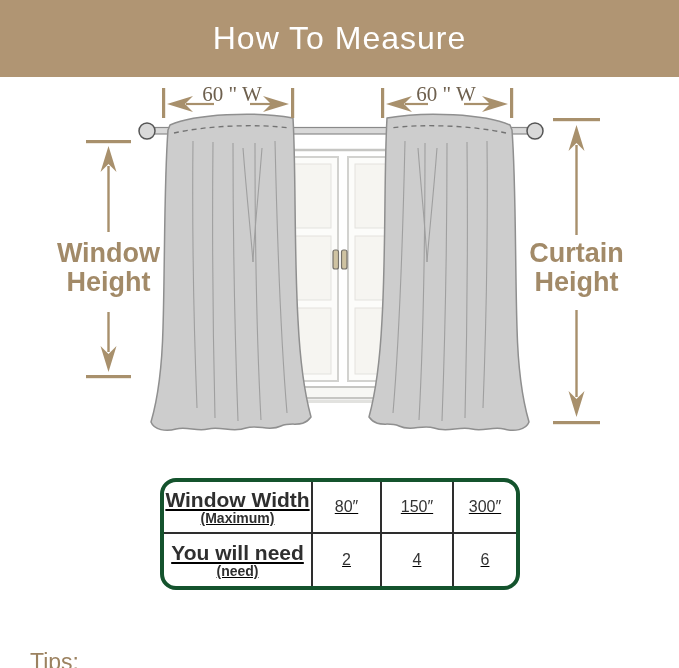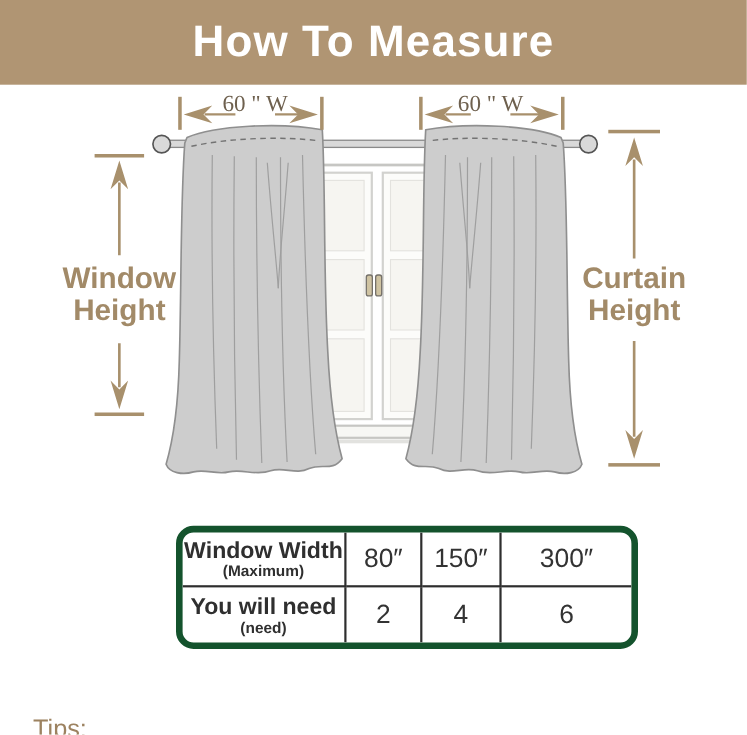--- a/index.html
+++ b/index.html
@@ -5,43 +5,44 @@
   html,body{margin:0;padding:0;background:#ffffff;}
   .frame{
     position:relative;width:679px;height:668px;background:#ffffff;
     font-family:"Liberation Sans", sans-serif;overflow:hidden;
   }
   .banner{
     position:absolute;top:0;left:0;width:679px;height:77px;background:#b09573;
     display:flex;align-items:center;justify-content:center;
   }
   .banner-title{
-    color:#ffffff;font-size:40px;font-weight:bold;letter-spacing:1px;
+    color:#ffffff;font-size:32px;font-weight:normal;letter-spacing:1px;
   }
   .diagram{position:absolute;top:77px;left:0;width:679px;height:368px;}
   .suggestion{
     position:absolute;left:89px;top:448px;color:#a58c66;
     font-size:21px;font-weight:bold;letter-spacing:0.5px;
   }
   .size-table{
-    position:absolute;left:160px;top:478px;width:420px;height:112px;
-    border:6px solid #14532d;border-radius:16px;overflow:hidden;background:#fff;
+    position:absolute;left:160px;top:478px;width:360px;height:112px;
+    border:4px solid #14532d;border-radius:16px;overflow:hidden;background:#fff;
     display:grid;grid-template-columns:149px 69px 72px 1fr;grid-template-rows:1fr 1fr;
     box-sizing:border-box;
+    text-decoration:underline;
   }
   .cell{
     border-right:2.5px solid #2e2e2e;border-bottom:2.5px solid #2e2e2e;
     display:flex;flex-direction:column;align-items:center;justify-content:center;
     color:#2f2f2f;
   }
   .cell.last-col{border-right:none;}
   .cell.last-row{border-bottom:none;}
   .cell .hdr{font-size:21px;font-weight:bold;line-height:23px;}
   .cell .sub{font-size:14px;font-weight:bold;line-height:15px;}
-  .cell .val{font-size:24px;color:#333333;}
+  .cell .val{font-size:16px;color:#333333;}
   .tips{
     position:absolute;left:30px;top:609px;display:flex;align-items:flex-start;margin-top:40px;
   }
   .tips-label{color:#9c8260;font-size:23px;margin-right:13px;white-space:nowrap;}
   .tips-text{color:#3b3b3b;font-size:22px;line-height:28px;}
 </style>
 </head>
 <body>
 
 <div class="frame">

